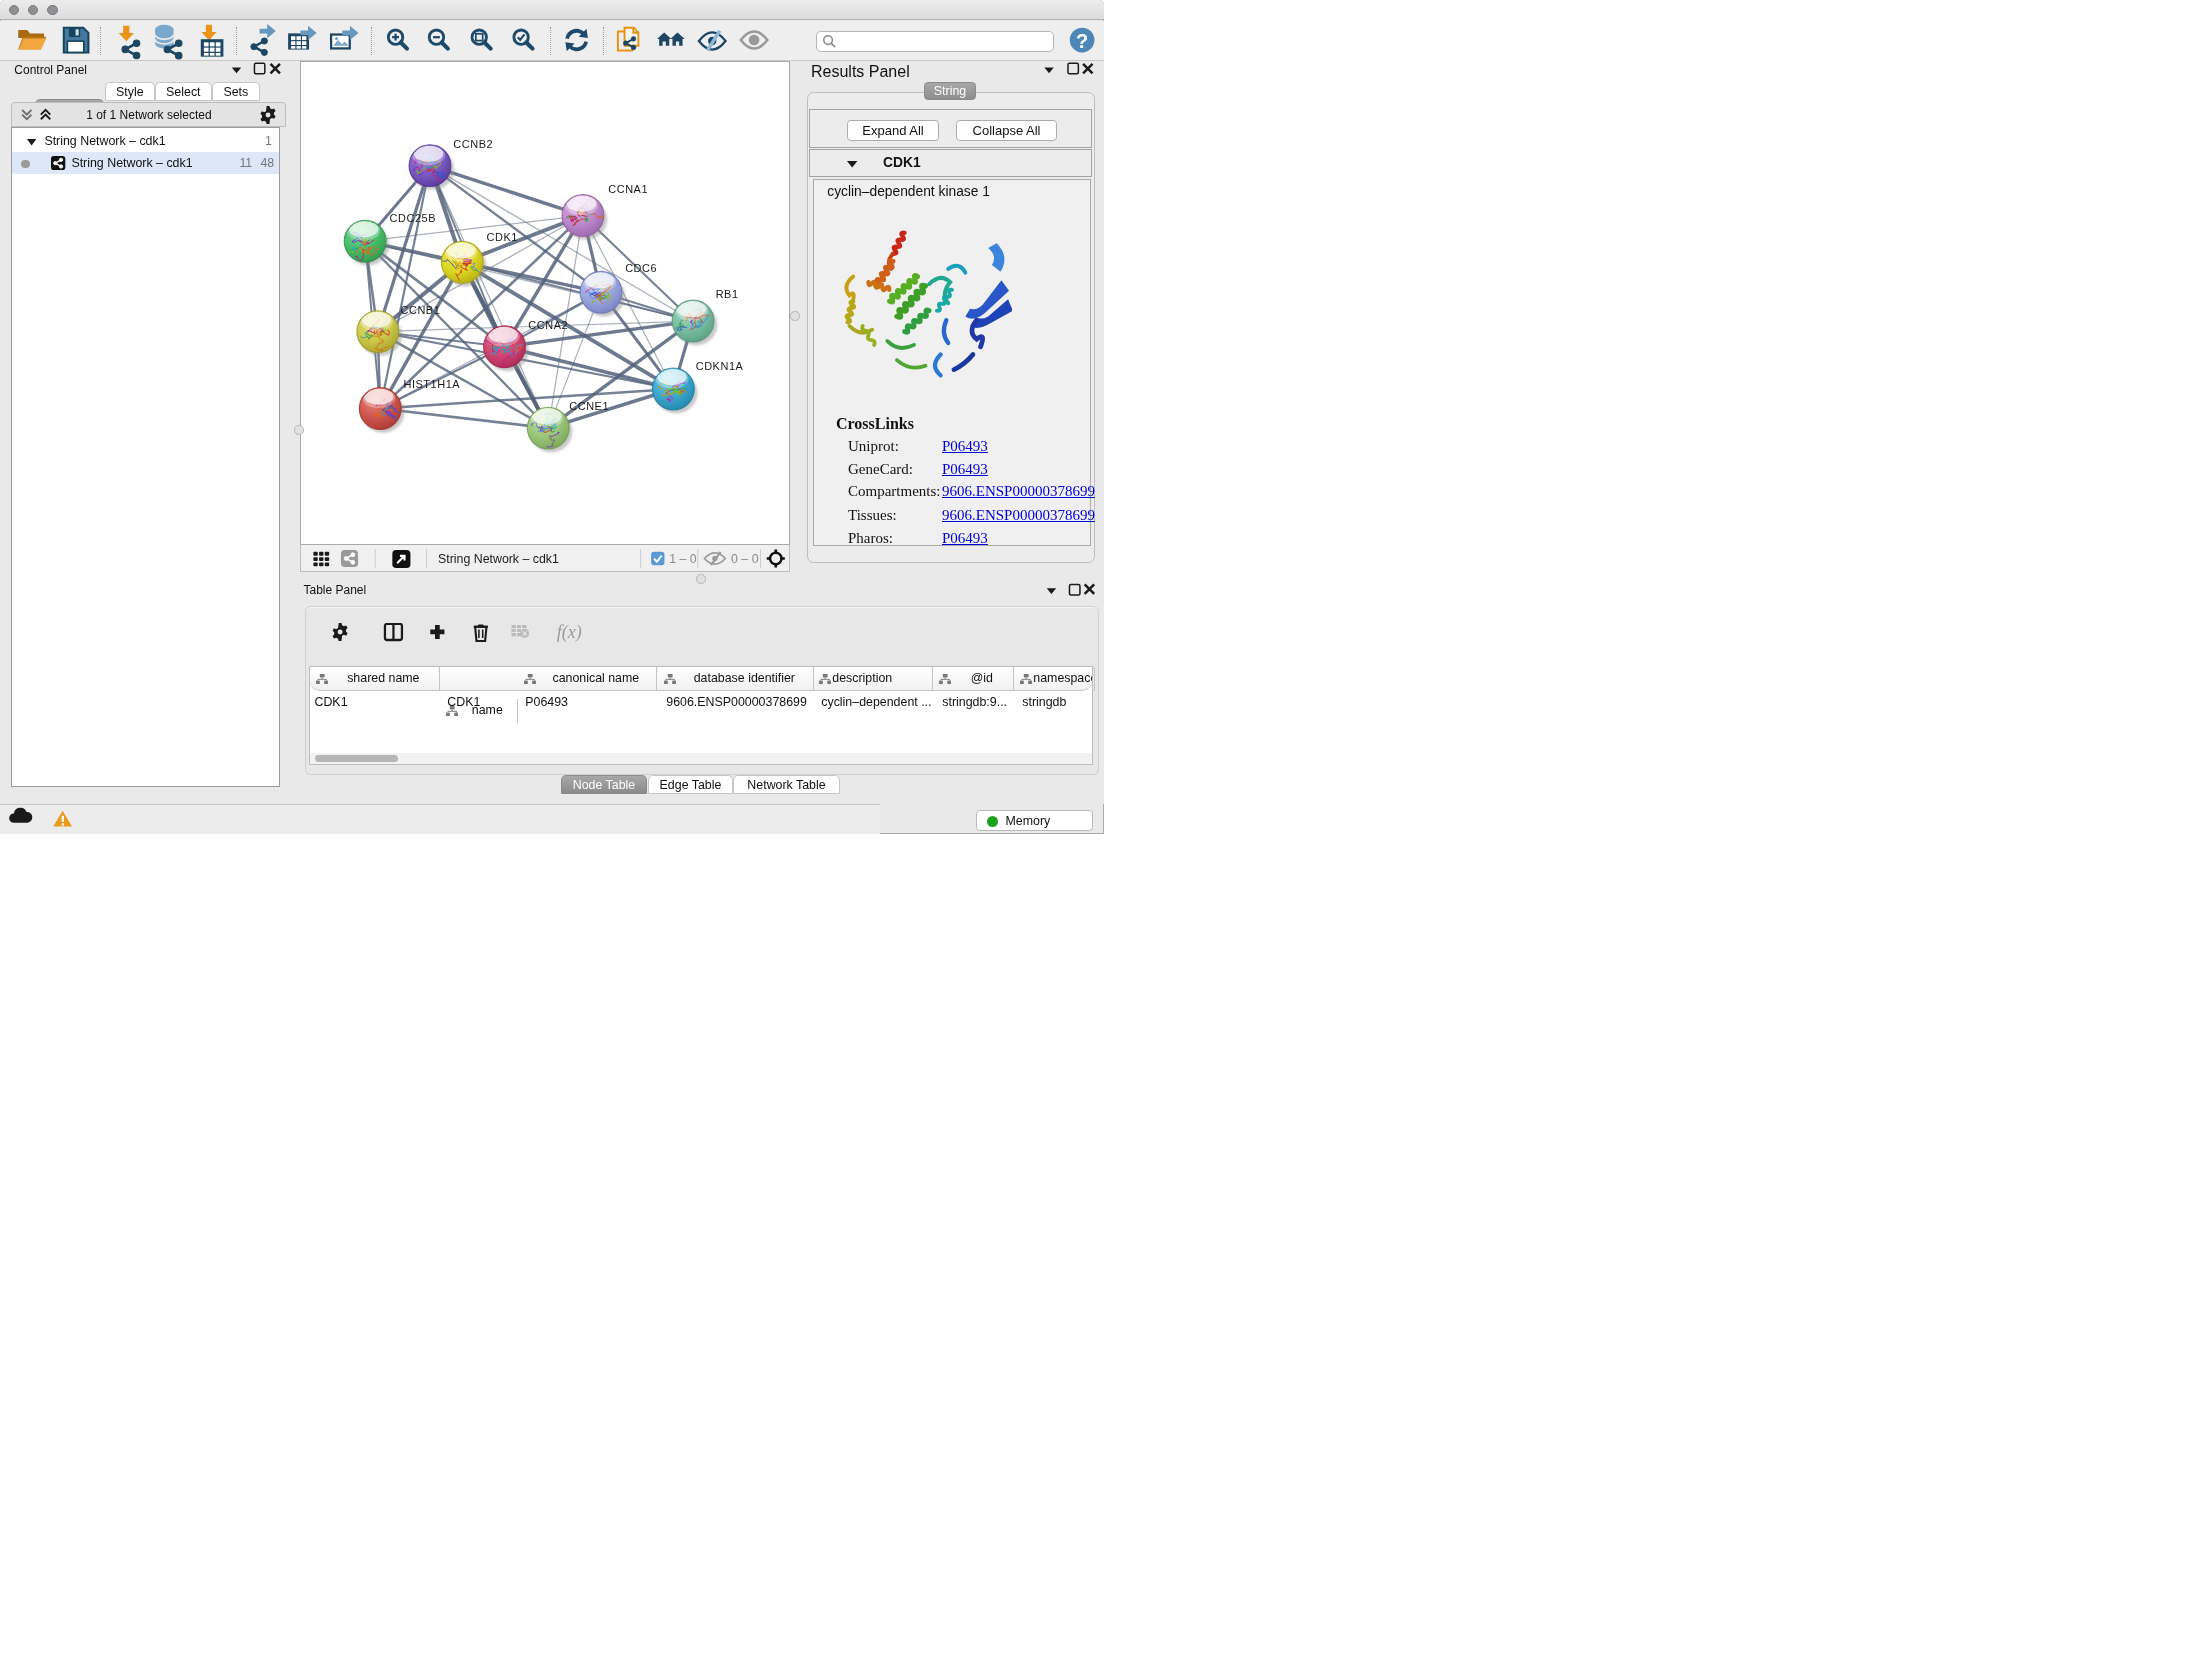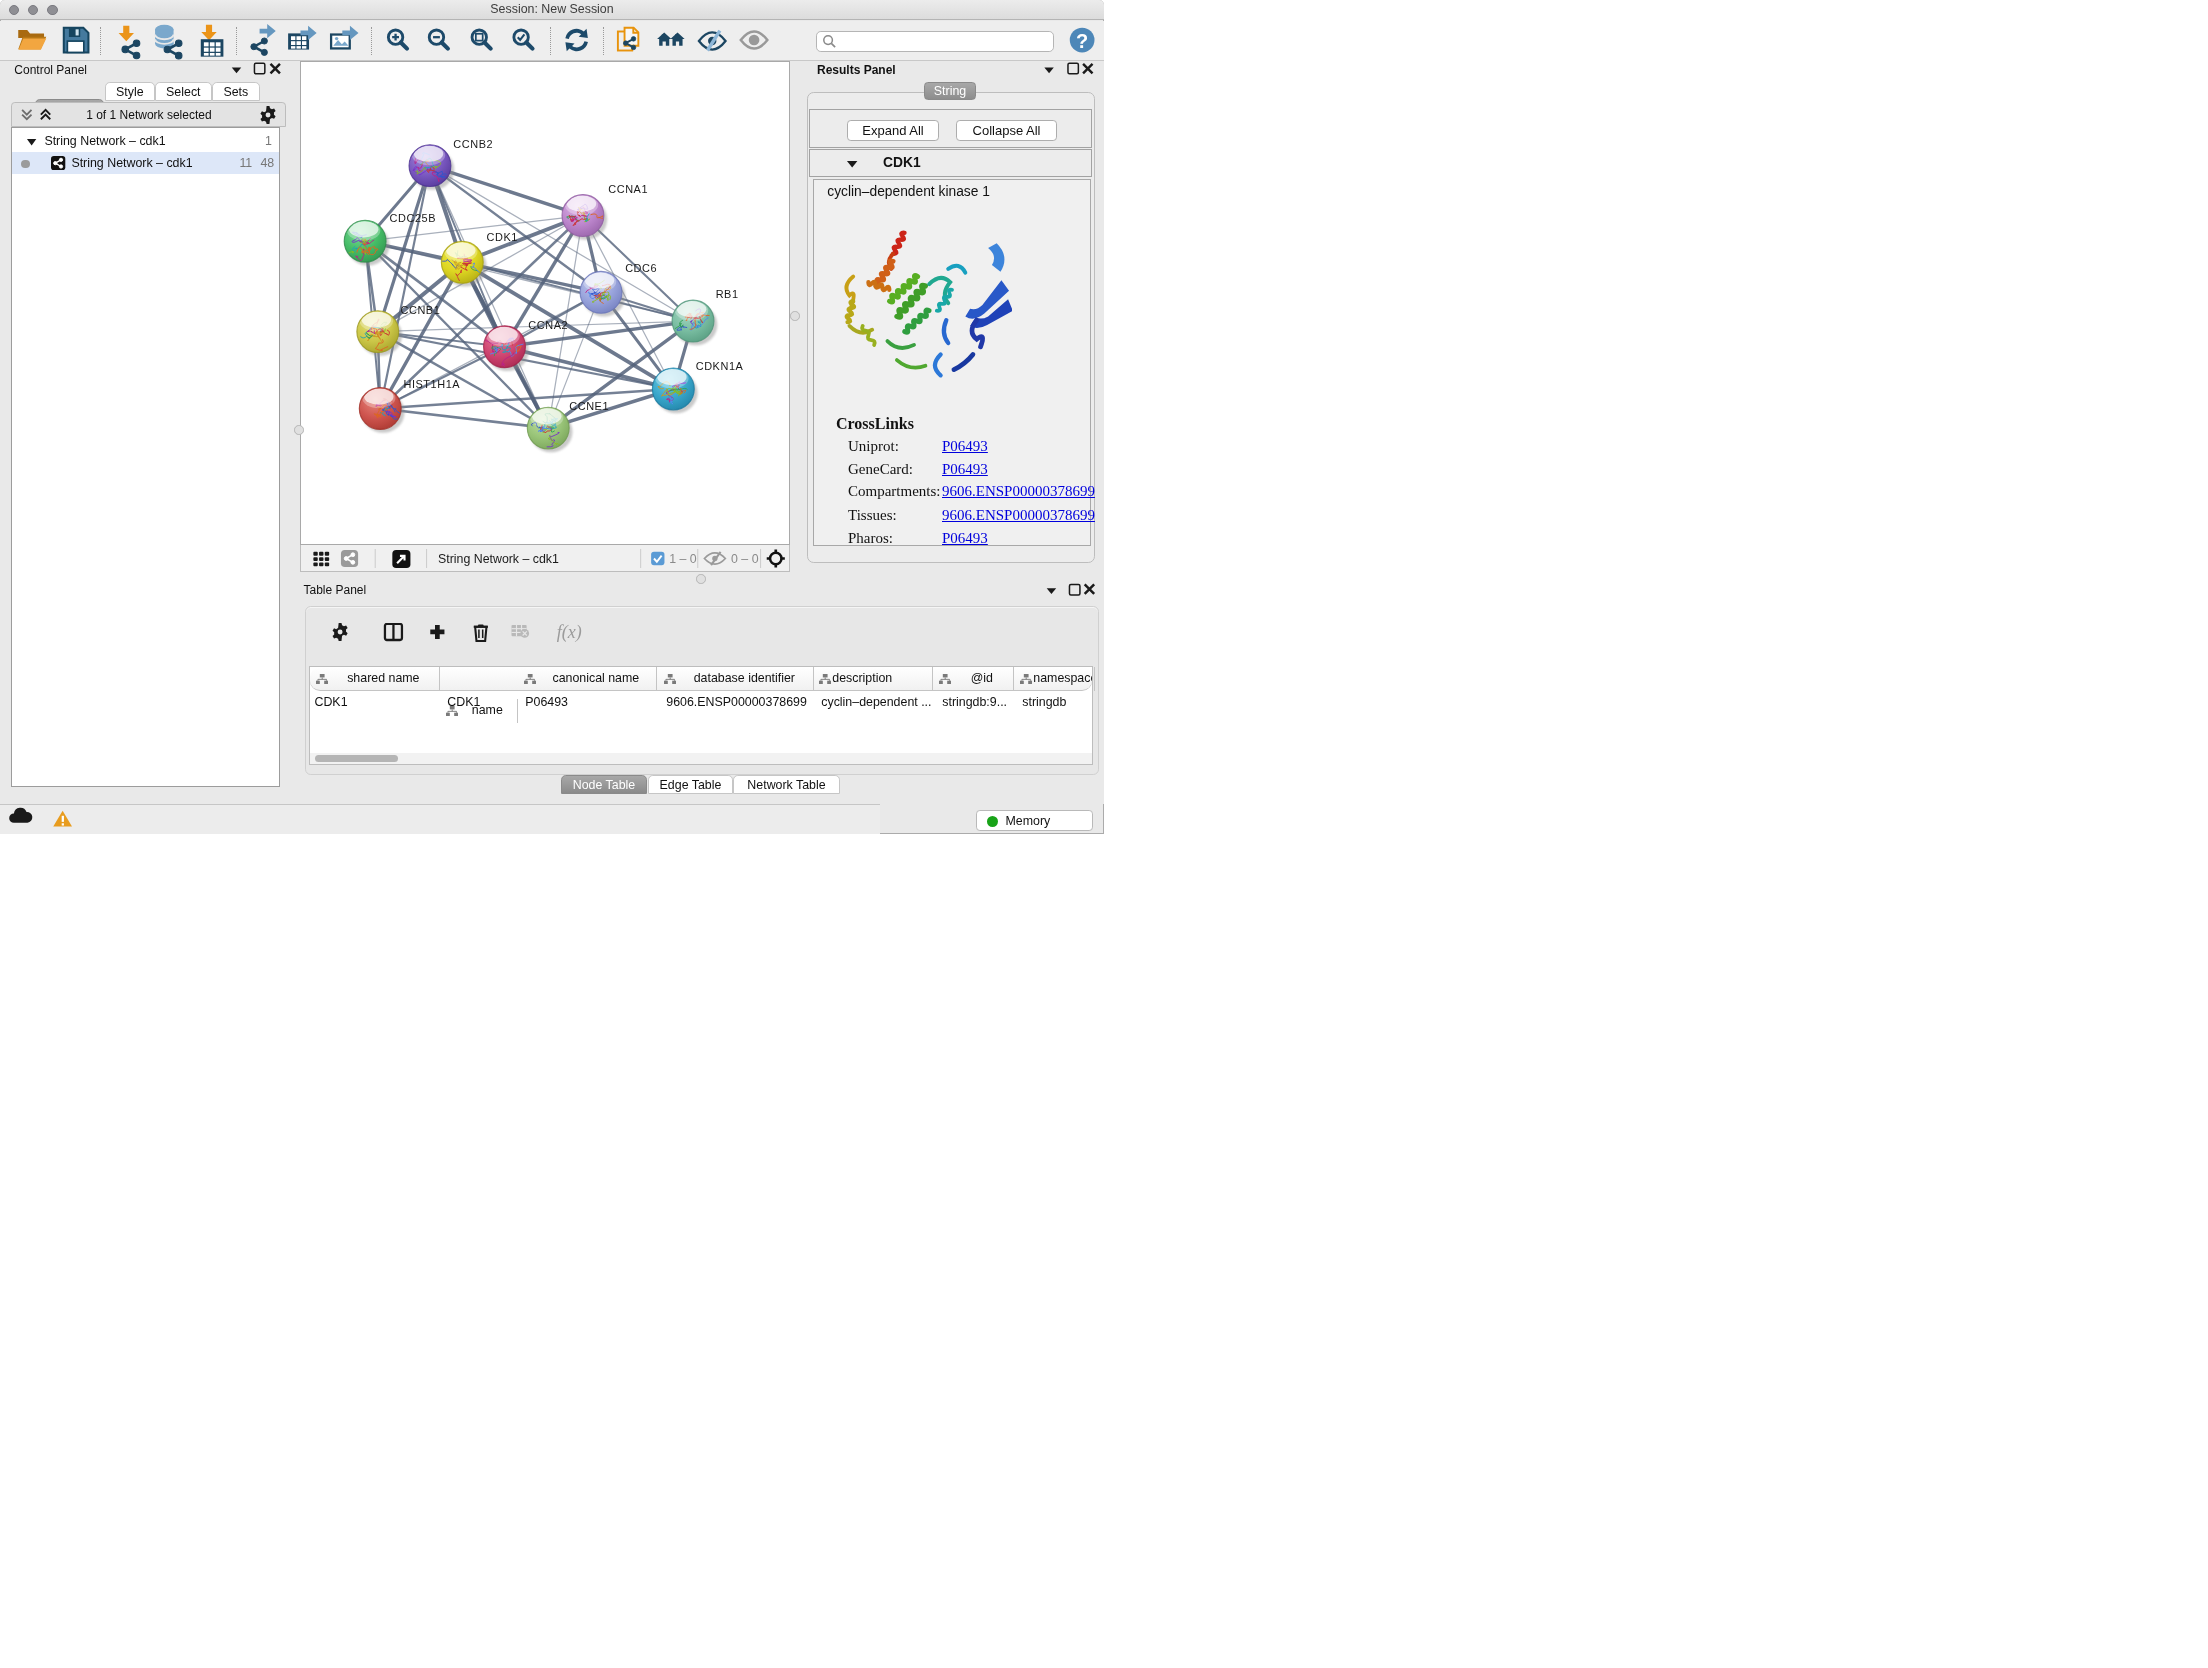--- a/index.html
+++ b/index.html
@@ -40,21 +40,20 @@
 .statusbar { position:absolute; left:0; top:804px; width:880px; height:30px;
   background:#ececec; border-top:1px solid #c6c6c6; }
 </style>
 </head>
 <body>
 <div id="win">
 <div class="titlebar">
   <div class="tl" style="left:8.6px;"></div>
   <div class="tl" style="left:27.6px;"></div>
   <div class="tl" style="left:47px;"></div>
-  <div class="title">Session: New Session</div>
 </div>
 <div class="toolbar" id="toolbar">
 <svg width="1104" height="40" style="position:absolute;left:0;top:0" viewBox="0 0 1161 42">
 <defs>
 <g id="share3">
             <circle cx="11" cy="5" r="3.2"></circle>
             <circle cx="0" cy="11" r="3.2"></circle>
             <circle cx="11" cy="17" r="3.2"></circle>
             <path d="M0,11 L11,5 M0,11 L11,17" stroke-width="2.6" fill="none"></path>
           </g>
@@ -688,21 +687,21 @@
   </g>
   <text x="452" y="18.5" font-size="13" fill="#8a8a8a" font-family="Liberation Sans, sans-serif">0 – 0</text>
   <line x1="483" y1="4" x2="483" y2="24" stroke="#c9c9c9"></line>
   <g transform="translate(489,4)" stroke="#111" fill="none">
    <circle cx="10" cy="10" r="6" stroke-width="2.6"></circle>
    <path d="M10,0.5 V5 M10,15 V19.5 M0.5,10 H5 M15,10 H19.5" stroke-width="2.8"></path>
   </g>
  </svg>
 </div>
 <div class="results" id="results">
- <div style="position:absolute;left:24px;top:1.9px;font-size:12px;color:#111;font-weight:bold;">Results Panel</div>
+ <div style="position:absolute;left:18px;top:1.9px;font-size:16px;color:#111;">Results Panel</div>
  <svg width="311" height="17" style="position:absolute;left:0;top:0" viewBox="0 0 327 18">
    <path d="M265,7 l10,0 -5,6 z" fill="#1a1a1a"></path>
    <rect x="290" y="2.5" width="11" height="11" rx="1.5" fill="none" stroke="#1a1a1a" stroke-width="1.6"></rect>
    <path d="M306,3 l10,10 M316,3 l-10,10" stroke="#1a1a1a" stroke-width="2.6"></path>
  </svg>
  <div style="position:absolute;left:14.3px;top:31px;width:288px;height:471px;background:#ececec;border:1px solid #bdbdbd;border-radius:6.7px;"></div>
  <div style="position:absolute;left:131px;top:21px;width:52px;height:18px;background:linear-gradient(#a8a8a8,#8d8d8d);border:1px solid #8a8a8a;border-radius:3.8px;color:#fff;font-size:12.4px;text-align:center;line-height:17px;">String</div>
  <div style="position:absolute;left:16px;top:48px;width:283px;height:39px;border:1px solid #a2a2a2;background:#ececec;">
    <div class="rbtn" style="left:37px;top:9.5px;width:92px;">Expand All</div>
    <div class="rbtn" style="left:146px;top:9.5px;width:101px;">Collapse All</div>

